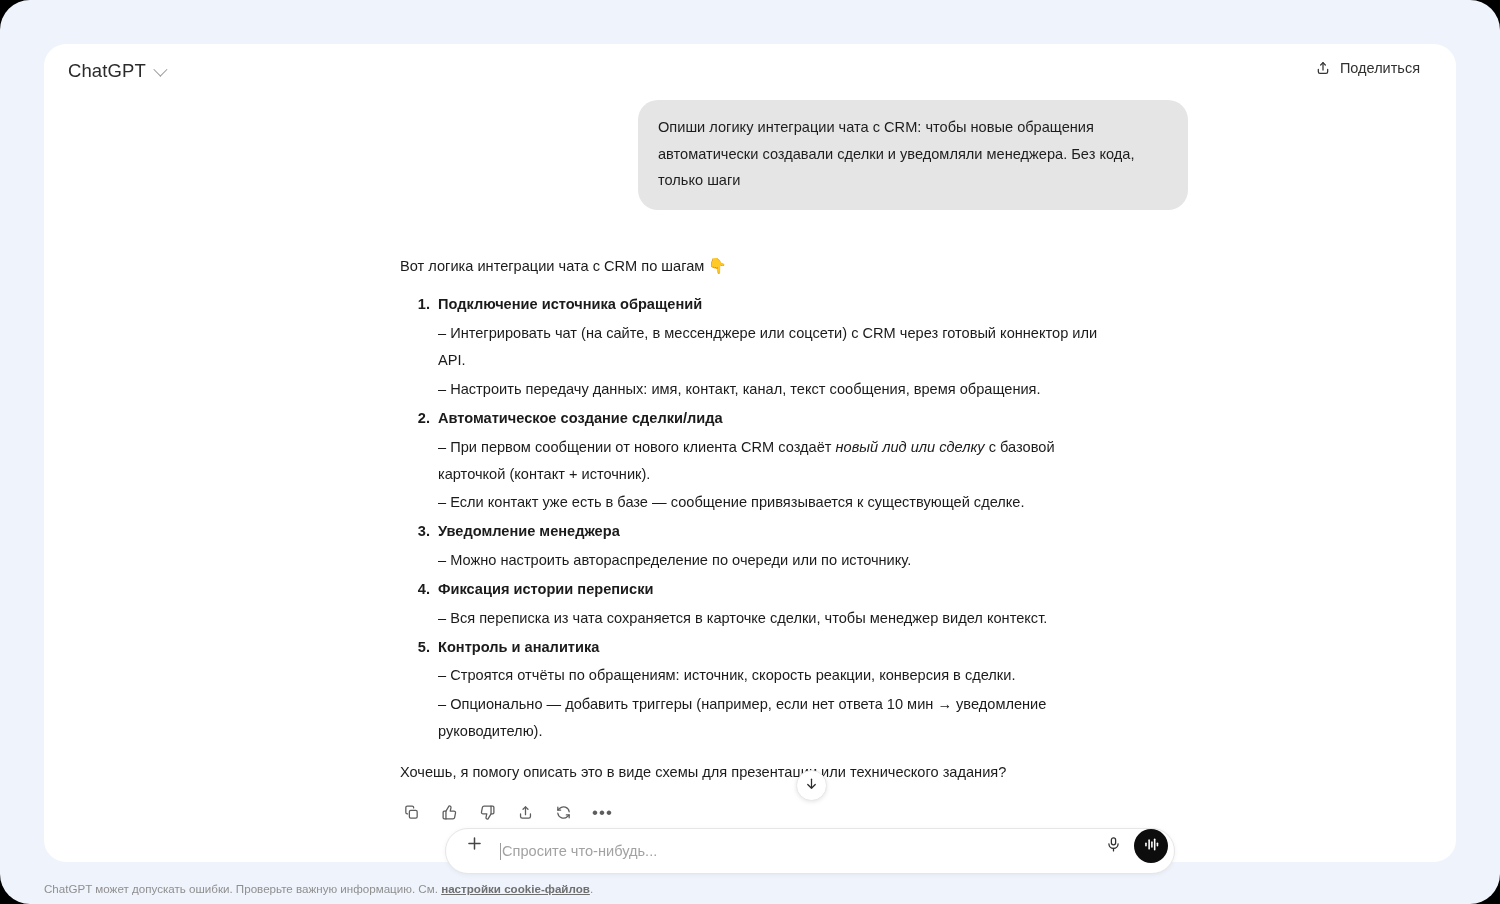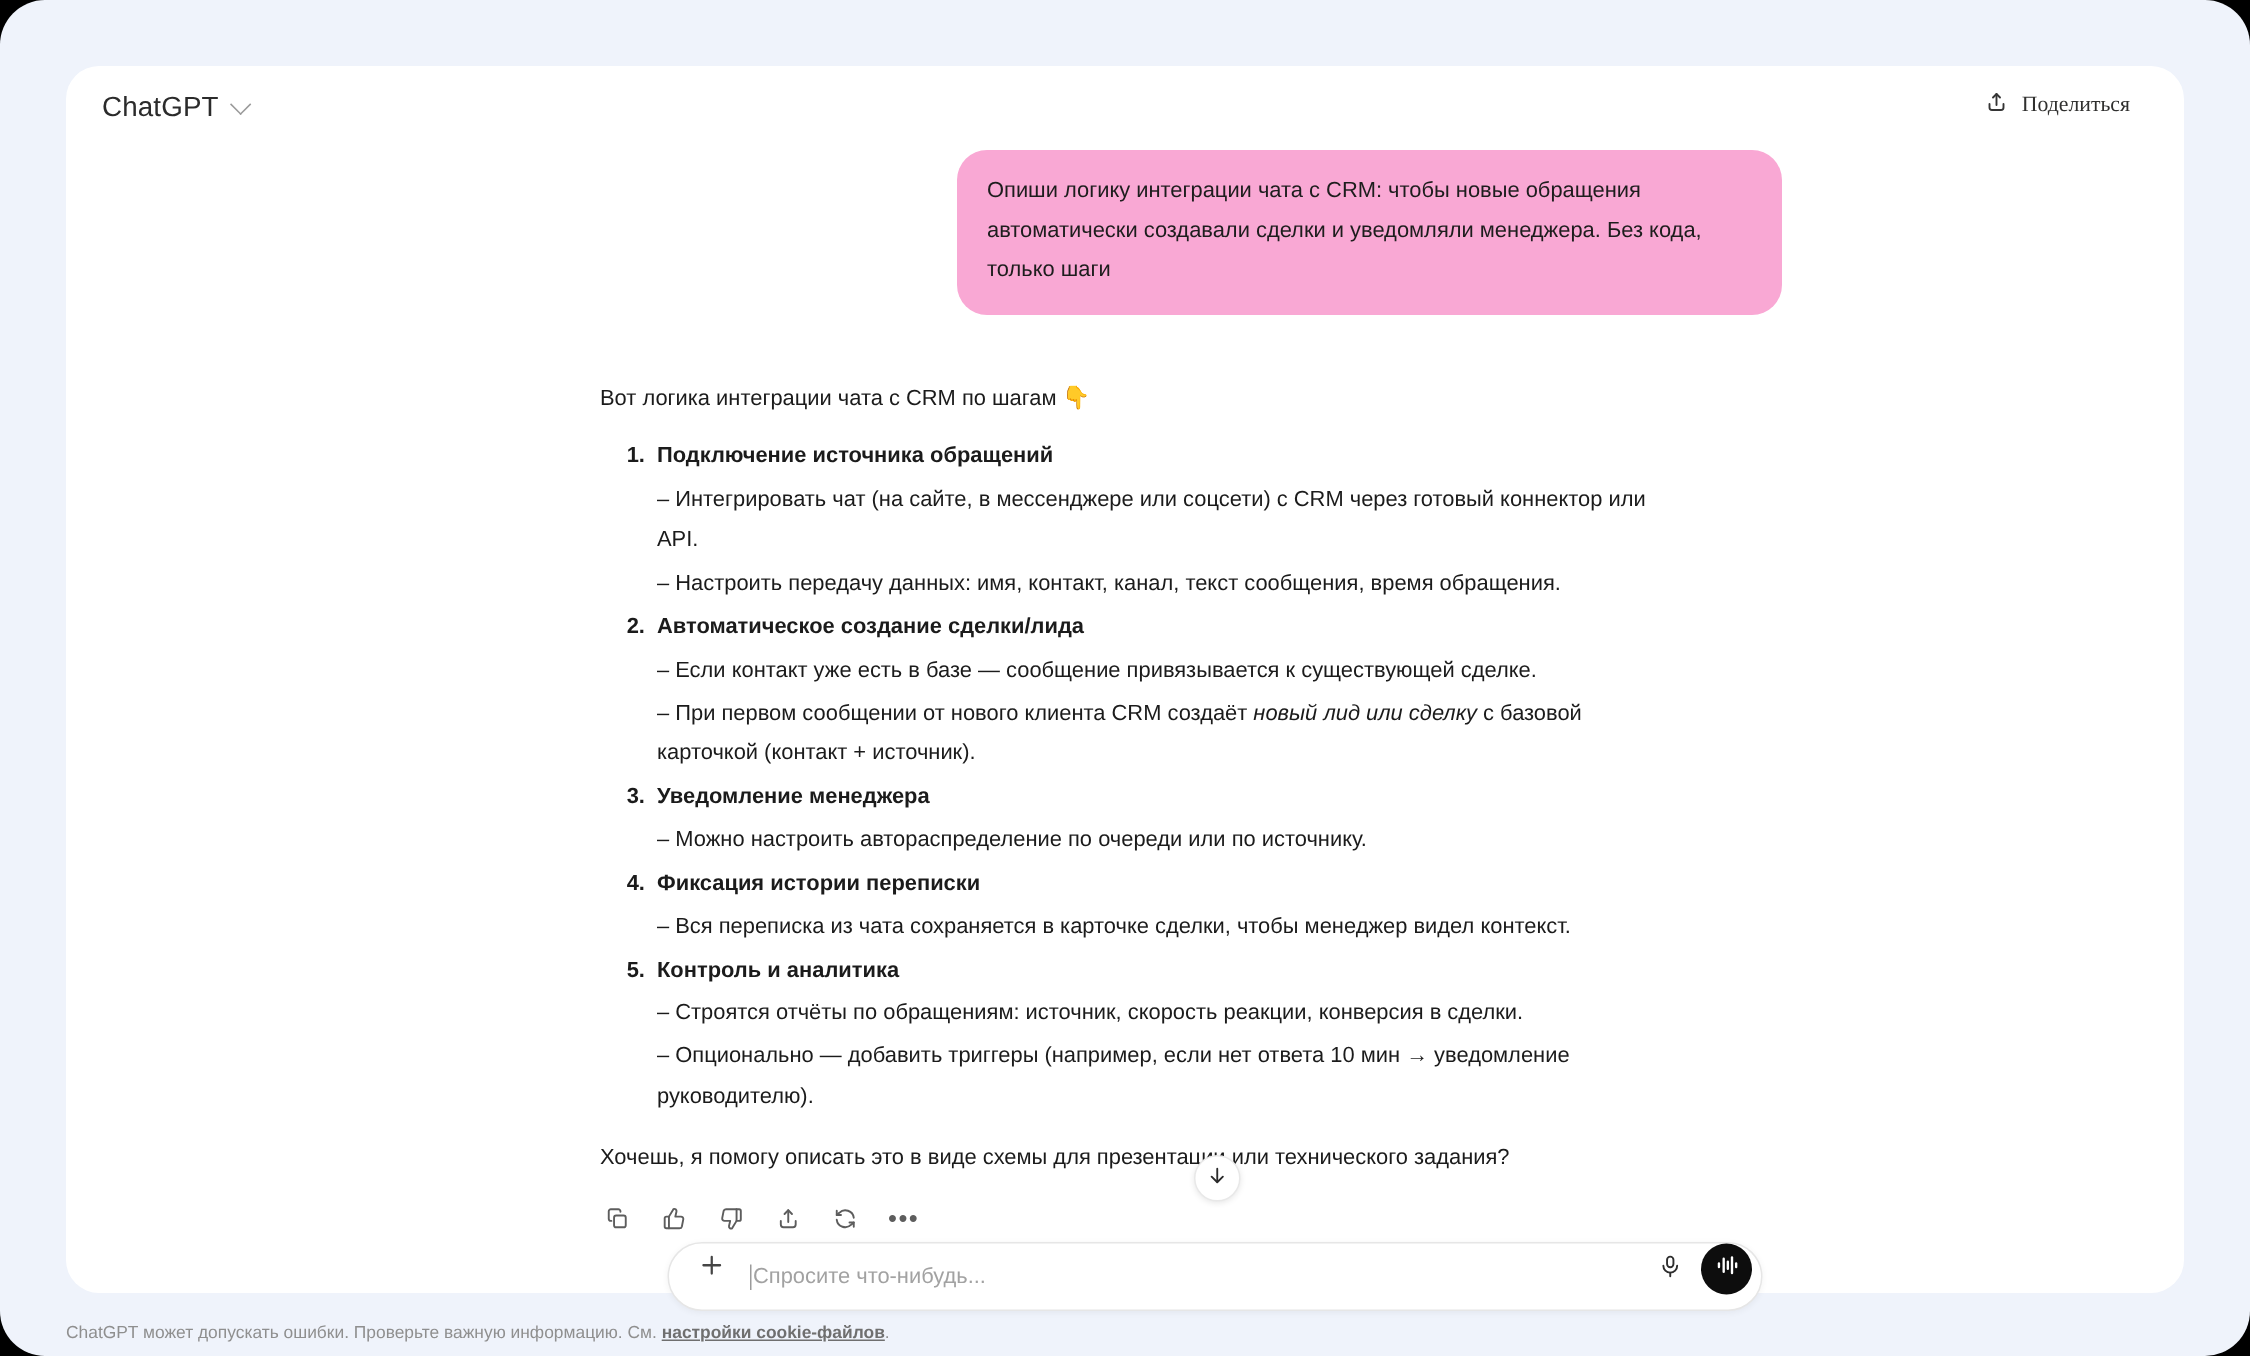--- a/index.html
+++ b/index.html
@@ -61,26 +61,24 @@
     height: 9px;
     border-right: 1.6px solid #9a9a9a;
     border-bottom: 1.6px solid #9a9a9a;
     transform: rotate(45deg) translateY(-2px);
   }
   .share-button {
     position: absolute;
     right: 26px;
     top: 11px;
     display: flex;
-    align-items: center;
     gap: 9px;
     padding: 5px 10px;
     border-radius: 8px;
     cursor: pointer;
-    font-family: Liberation Serif, serif;
   }
   .share-button-label {
     font-size: 14.5px;
     color: #30302f;
   }
 
   
   .conversation {
     position: absolute;
     left: 0;
@@ -88,21 +86,21 @@
     width: 100%;
     height: 700px;
   }
   .user-row {
     display: flex;
     justify-content: flex-end;
     padding-right: 268px;
   }
   .user-bubble {
     max-width: 510px;
-    background: #f9a8d4;
+    background: #e5e5e5;
     border-radius: 20px;
     padding: 14px 20px 16px 20px;
     font-size: 14.6px;
     line-height: 1.82;
     color: #1d1d1d;
   }
 
   .assistant {
     width: 720px;
     margin: 42px 0 0 356px;
@@ -321,22 +319,22 @@
         <ol class="steps">
 
           <li>
             <span class="step-title">Подключение источника обращений</span>
             <span class="step-detail">– Интегрировать чат (на сайте, в мессенджере или соцсети) с CRM через готовый коннектор или API.</span>
             <span class="step-detail">– Настроить передачу данных: имя, контакт, канал, текст сообщения, время обращения.</span>
           </li>
 
           <li>
             <span class="step-title">Автоматическое создание сделки/лида</span>
+            <span class="step-detail">– При первом сообщении от нового клиента CRM создаёт <em class="it">новый лид или сделку</em> с базовой карточкой (контакт + источник).</span>
             <span class="step-detail">– Если контакт уже есть в базе — сообщение привязывается к существующей сделке.</span>
-            <span class="step-detail">– При первом сообщении от нового клиента CRM создаёт <em class="it">новый лид или сделку</em> с базовой карточкой (контакт + источник).</span>
           </li>
 
           <li>
             <span class="step-title">Уведомление менеджера</span>
             <span class="step-detail">– Можно настроить автораспределение по очереди или по источнику.</span>
           </li>
 
           <li>
             <span class="step-title">Фиксация истории переписки</span>
             <span class="step-detail">– Вся переписка из чата сохраняется в карточке сделки, чтобы менеджер видел контекст.</span>

